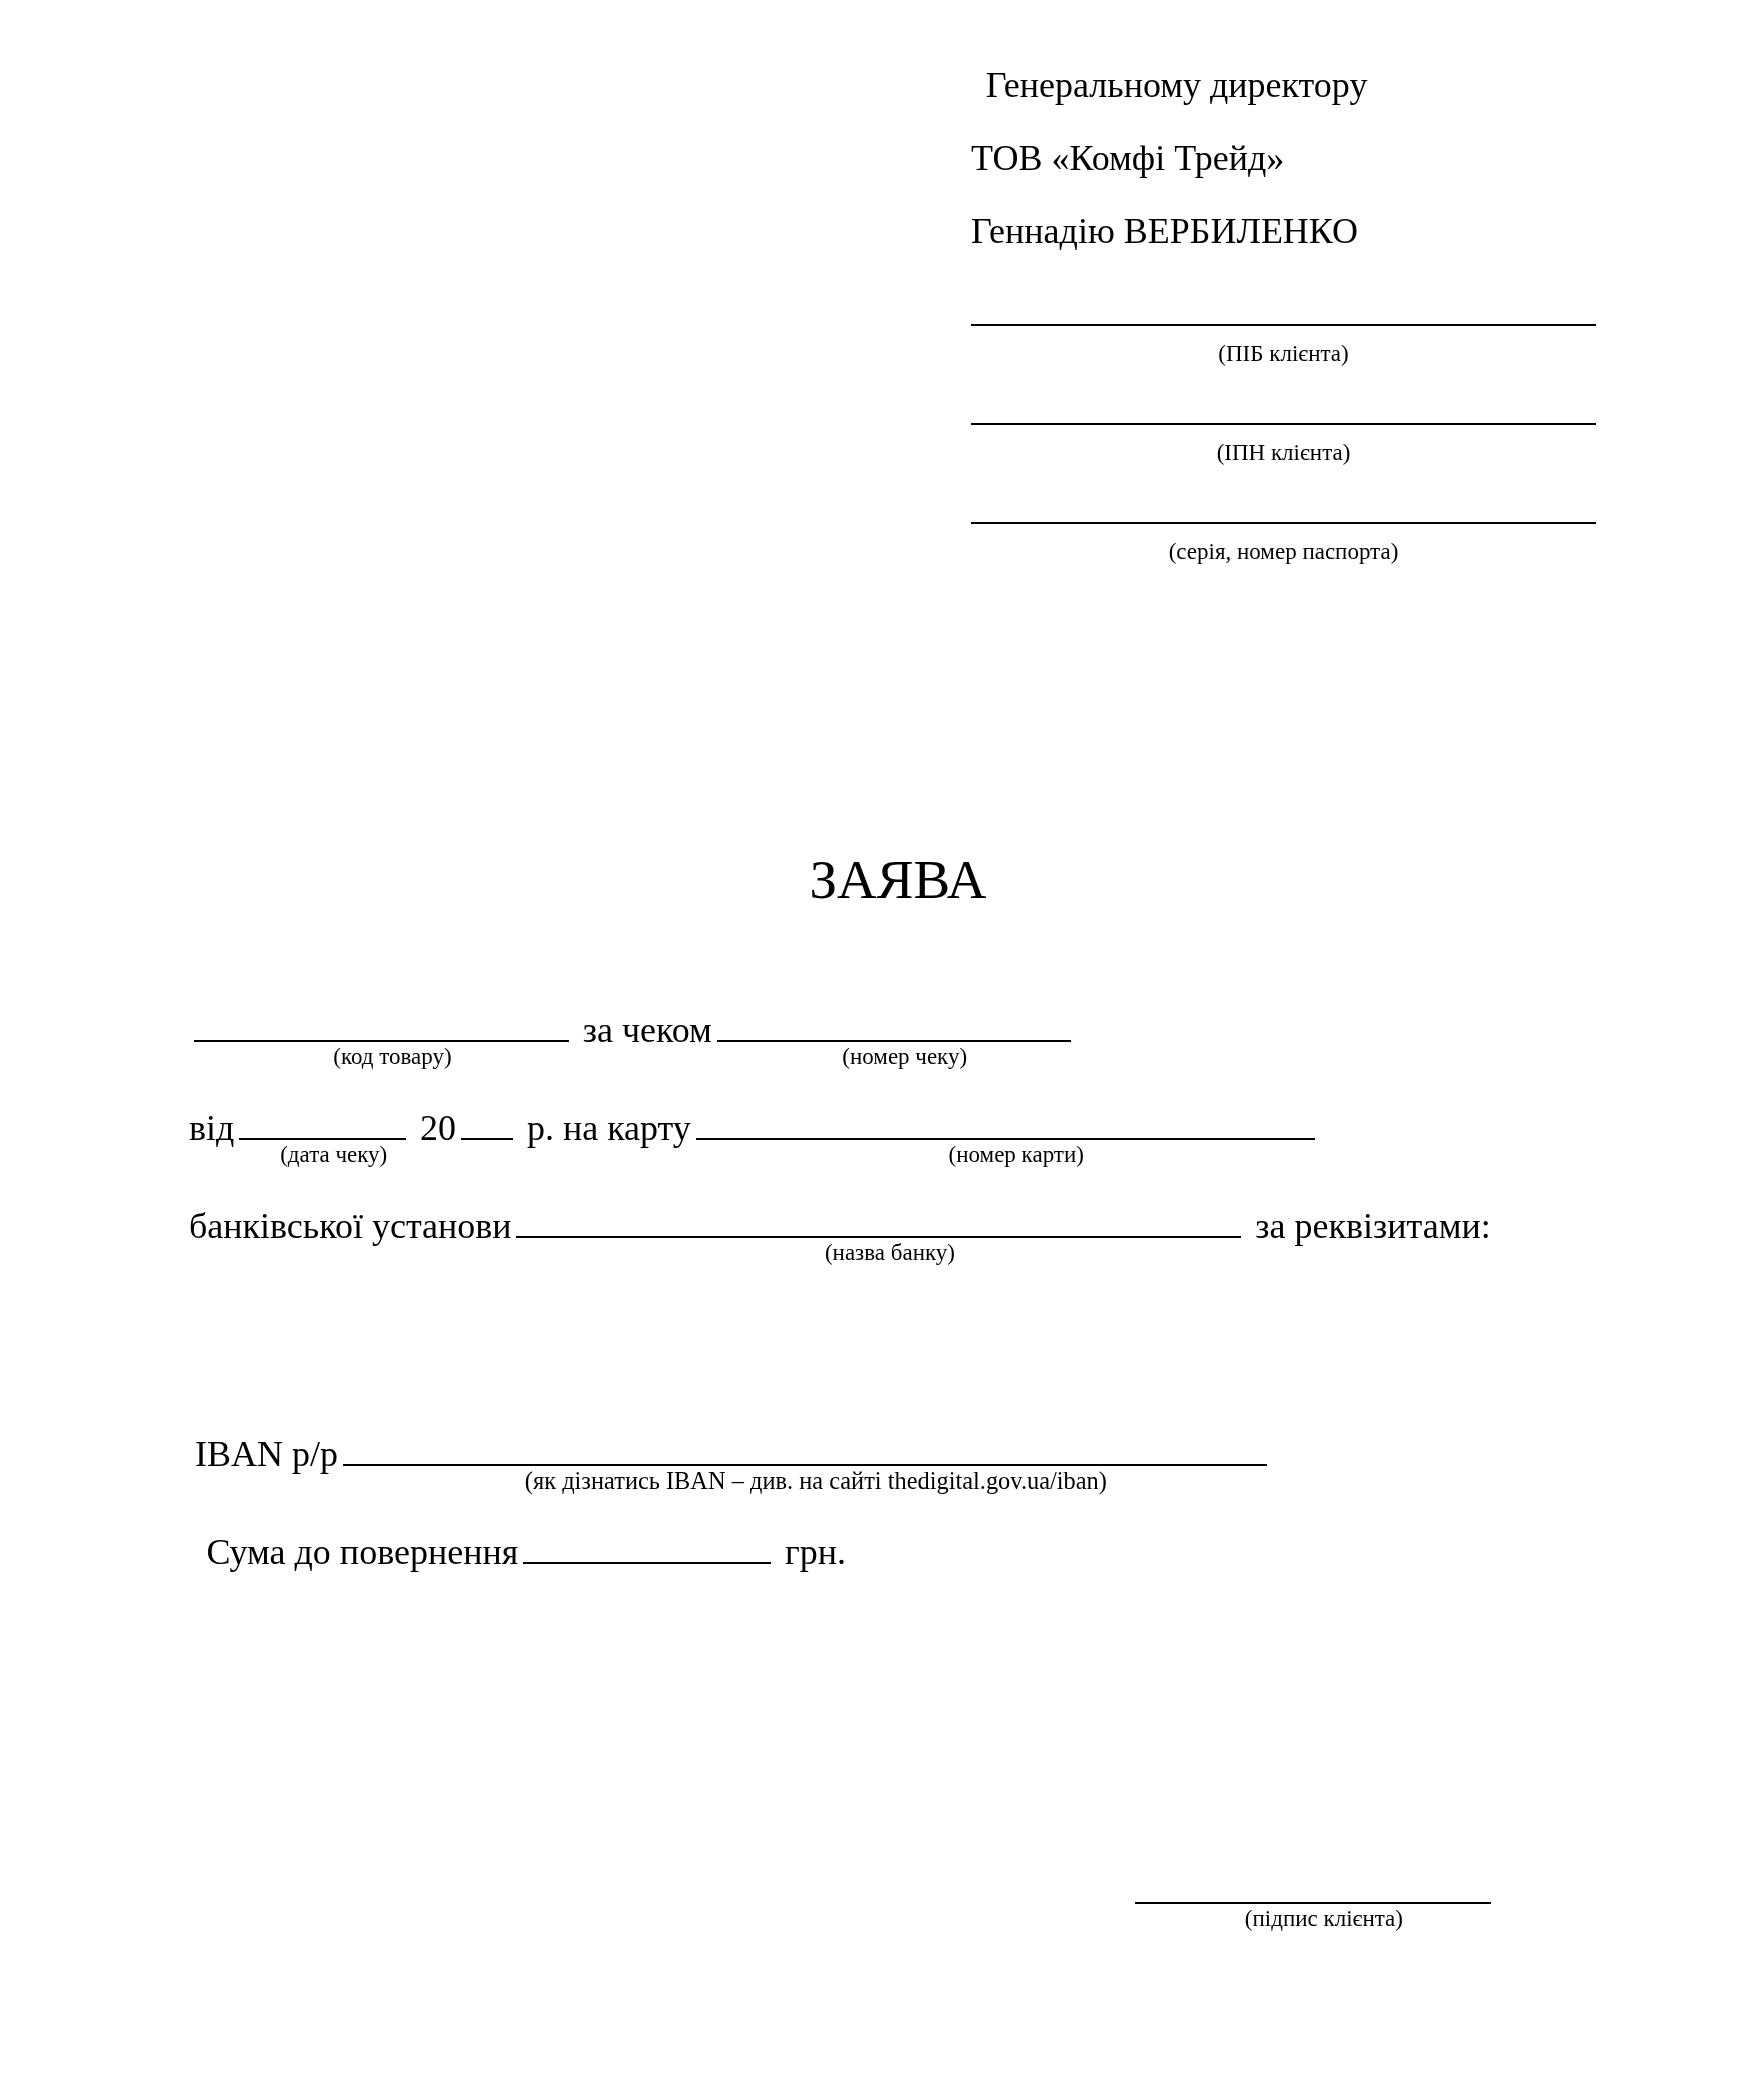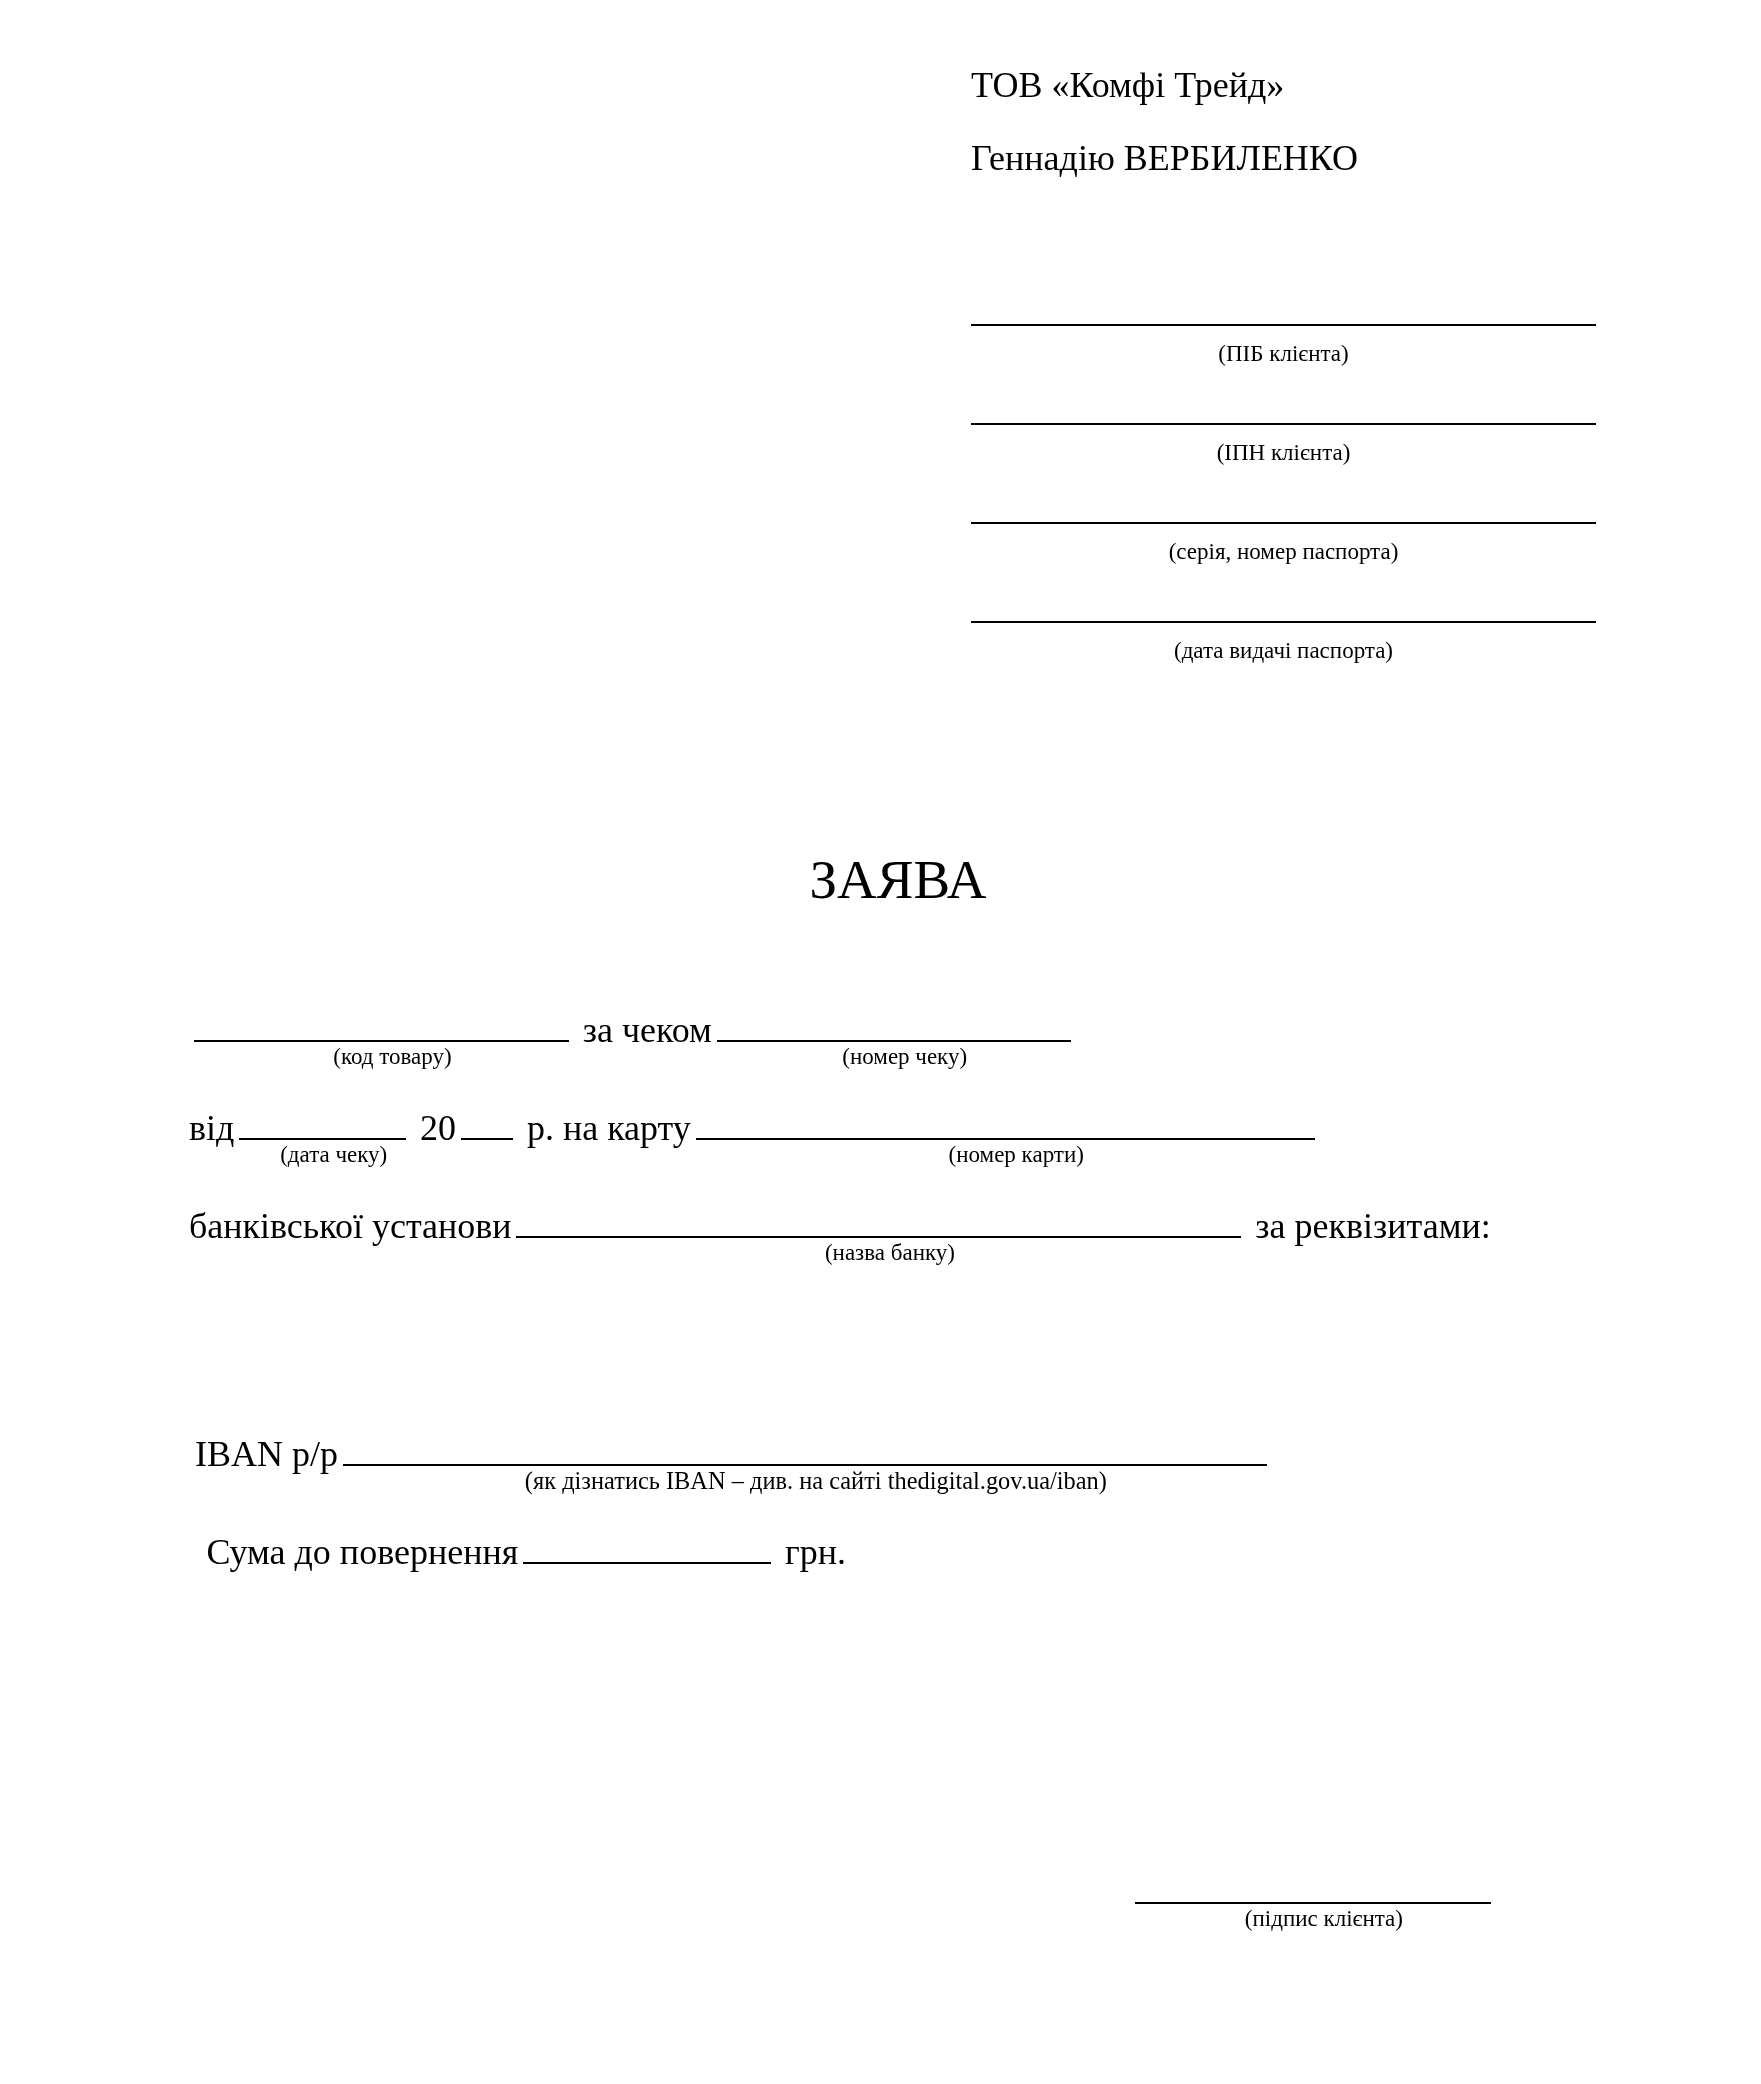--- a/index.html
+++ b/index.html
@@ -69,40 +69,37 @@
     position: absolute; left: 1130px; top: 1869px;
     font-size: 36px; white-space: nowrap;
   }
 </style>
 </head>
 <body>
 
 <div class="page">
 
   <div class="recipient">
+    <div class="r1">Генеральному директору</div>
     <div>ТОВ «Комфі Трейд»</div>
     <div>Геннадію ВЕРБИЛЕНКО</div>
   </div>
 
   <div class="client-fields">
     <div class="hfield">
       <div class="hline"></div>
       <div class="hcap">(ПІБ клієнта)</div>
     </div>
     <div class="hfield">
       <div class="hline"></div>
       <div class="hcap">(ІПН клієнта)</div>
     </div>
     <div class="hfield">
       <div class="hline"></div>
       <div class="hcap">(серія, номер паспорта)</div>
-    </div>
-    <div class="hfield">
-      <div class="hline"></div>
-      <div class="hcap">(дата видачі паспорта)</div>
     </div>
   </div>
 
   <div class="title">ЗАЯВА</div>
 
   <div class="body-block">
     <div><span class="blank" style="width:375px"><span class="cap">(код товару)</span></span> <span>за чеком</span><span class="blank" style="width:354px"><span class="cap">(номер чеку)</span></span></div>
     <div><span>від</span><span class="blank" style="width:167px"><span class="cap">(дата чеку)</span></span> <span>20</span><span class="blank" style="width:52px"></span> <span>р. на карту</span><span class="blank" style="width:619px"><span class="cap">(номер карти)</span></span></div>
     <div><span>банківської установи</span><span class="blank" style="width:725px"><span class="cap">(назва банку)</span></span> <span>за реквізитами:</span></div>
   </div>

